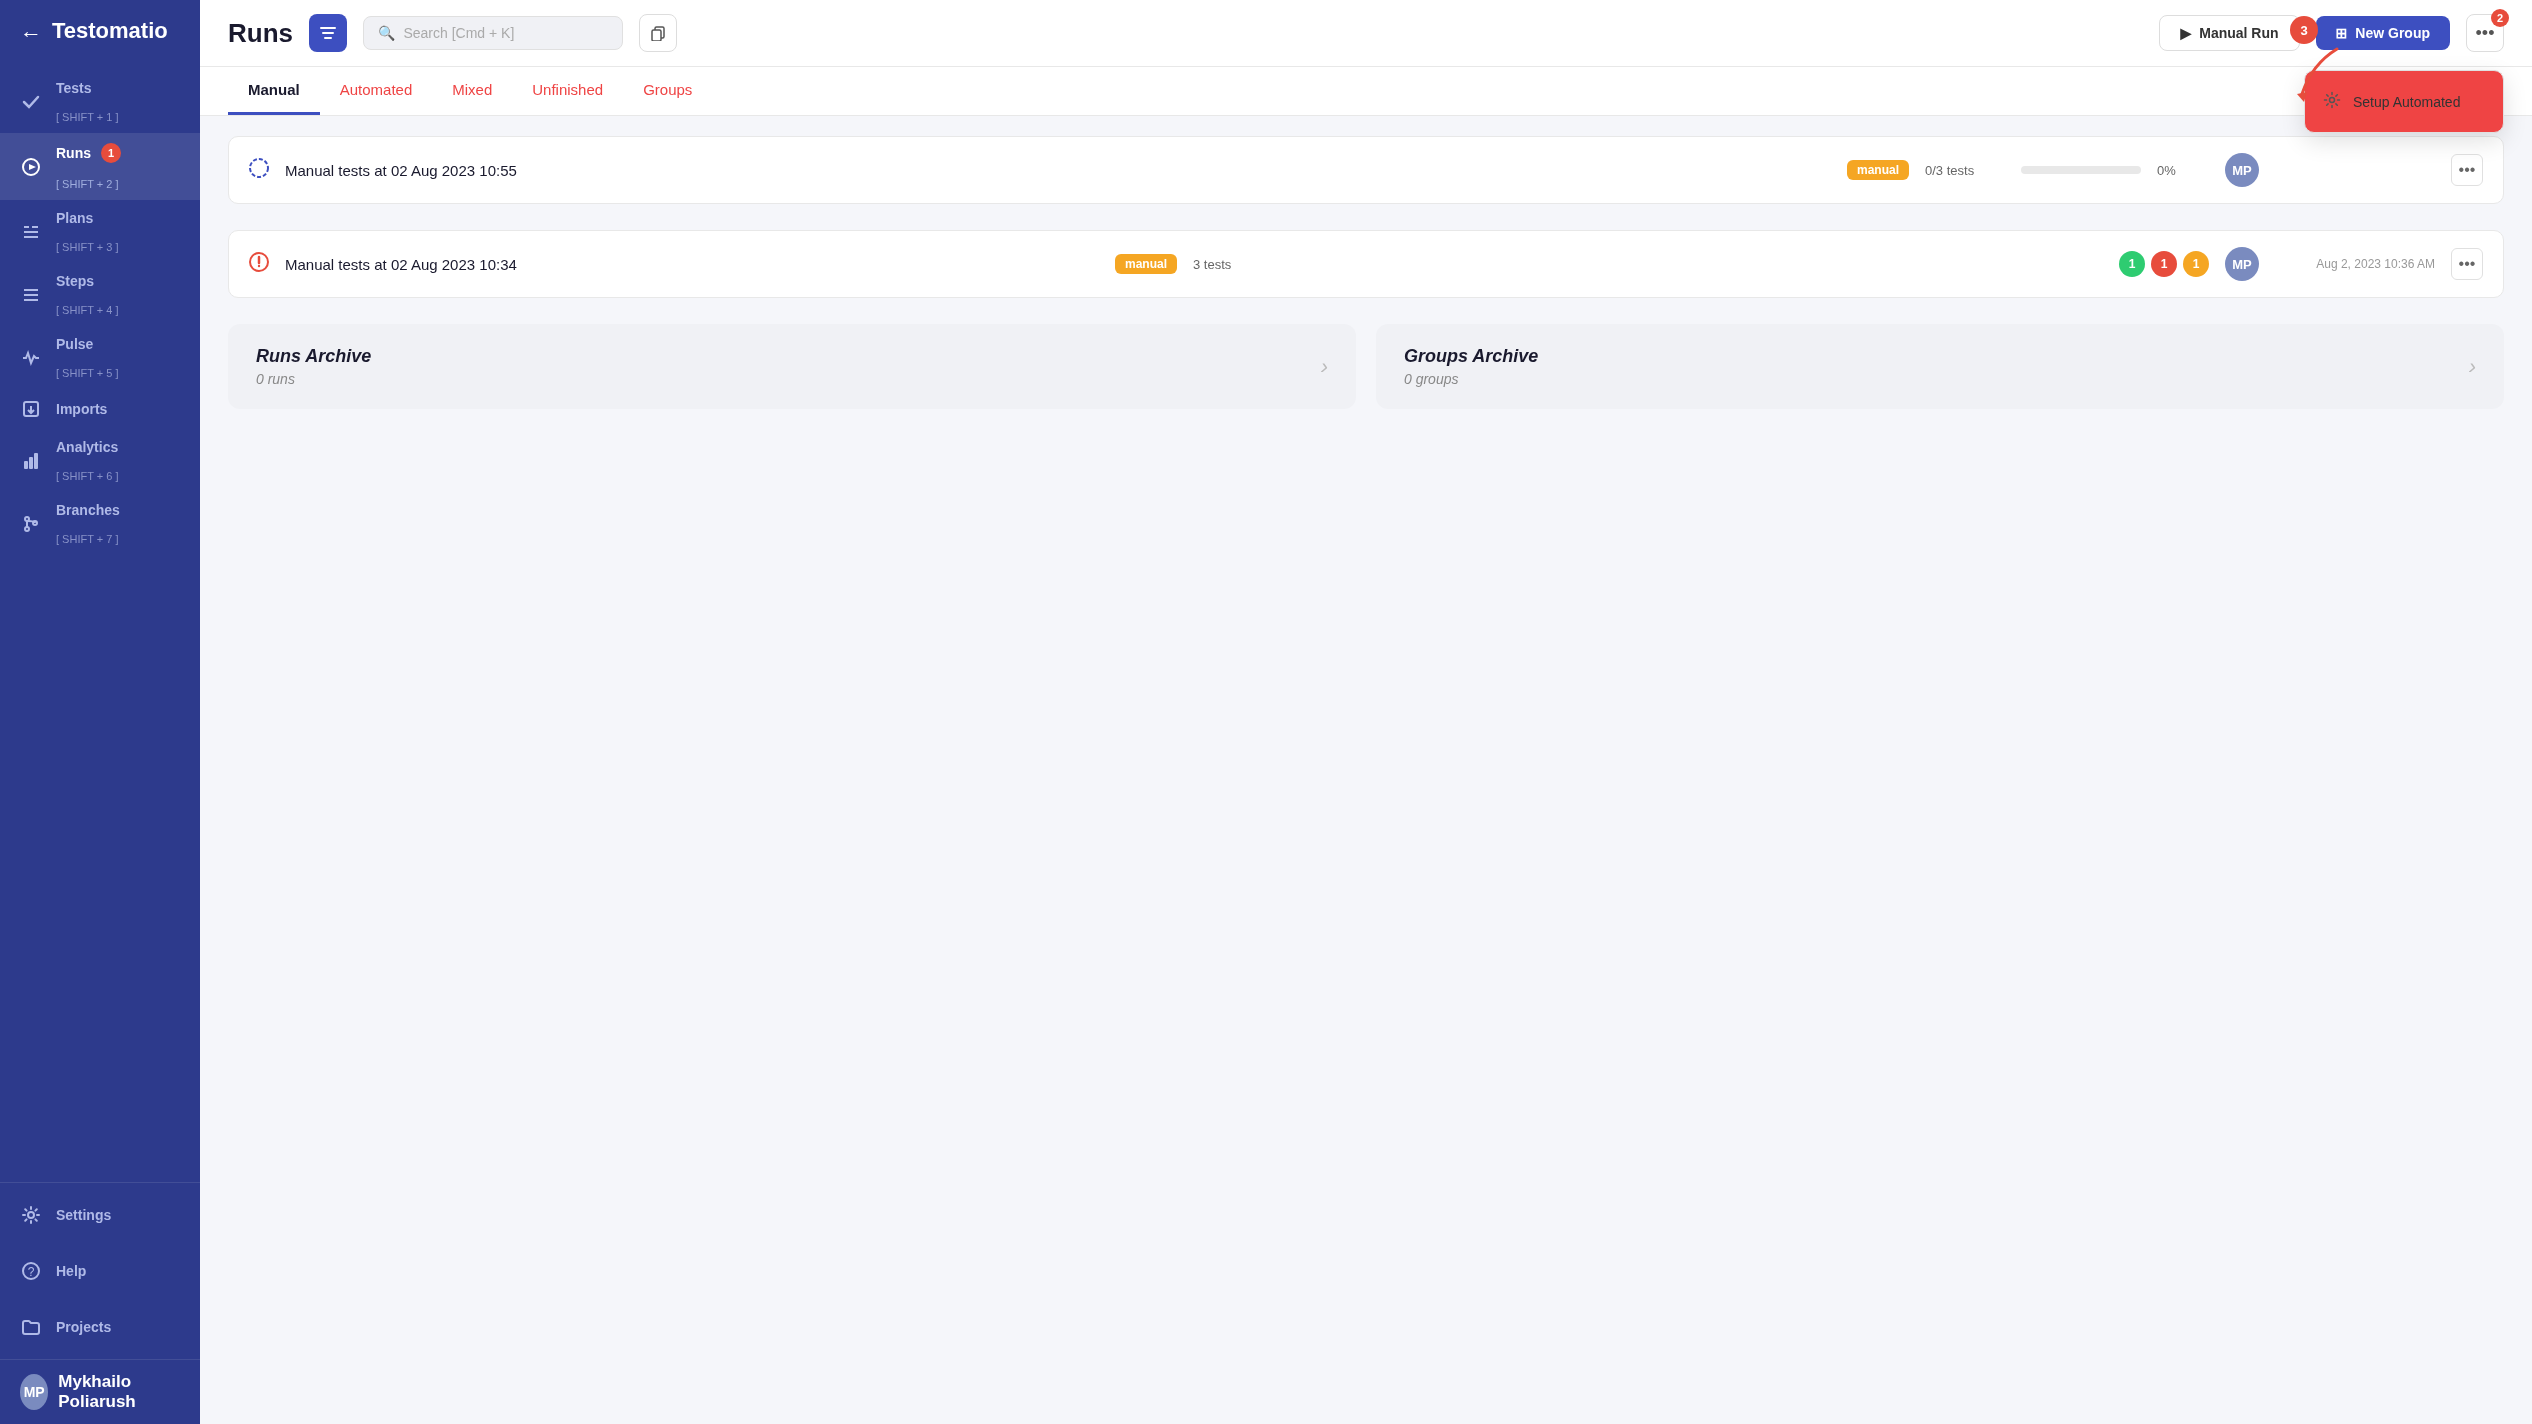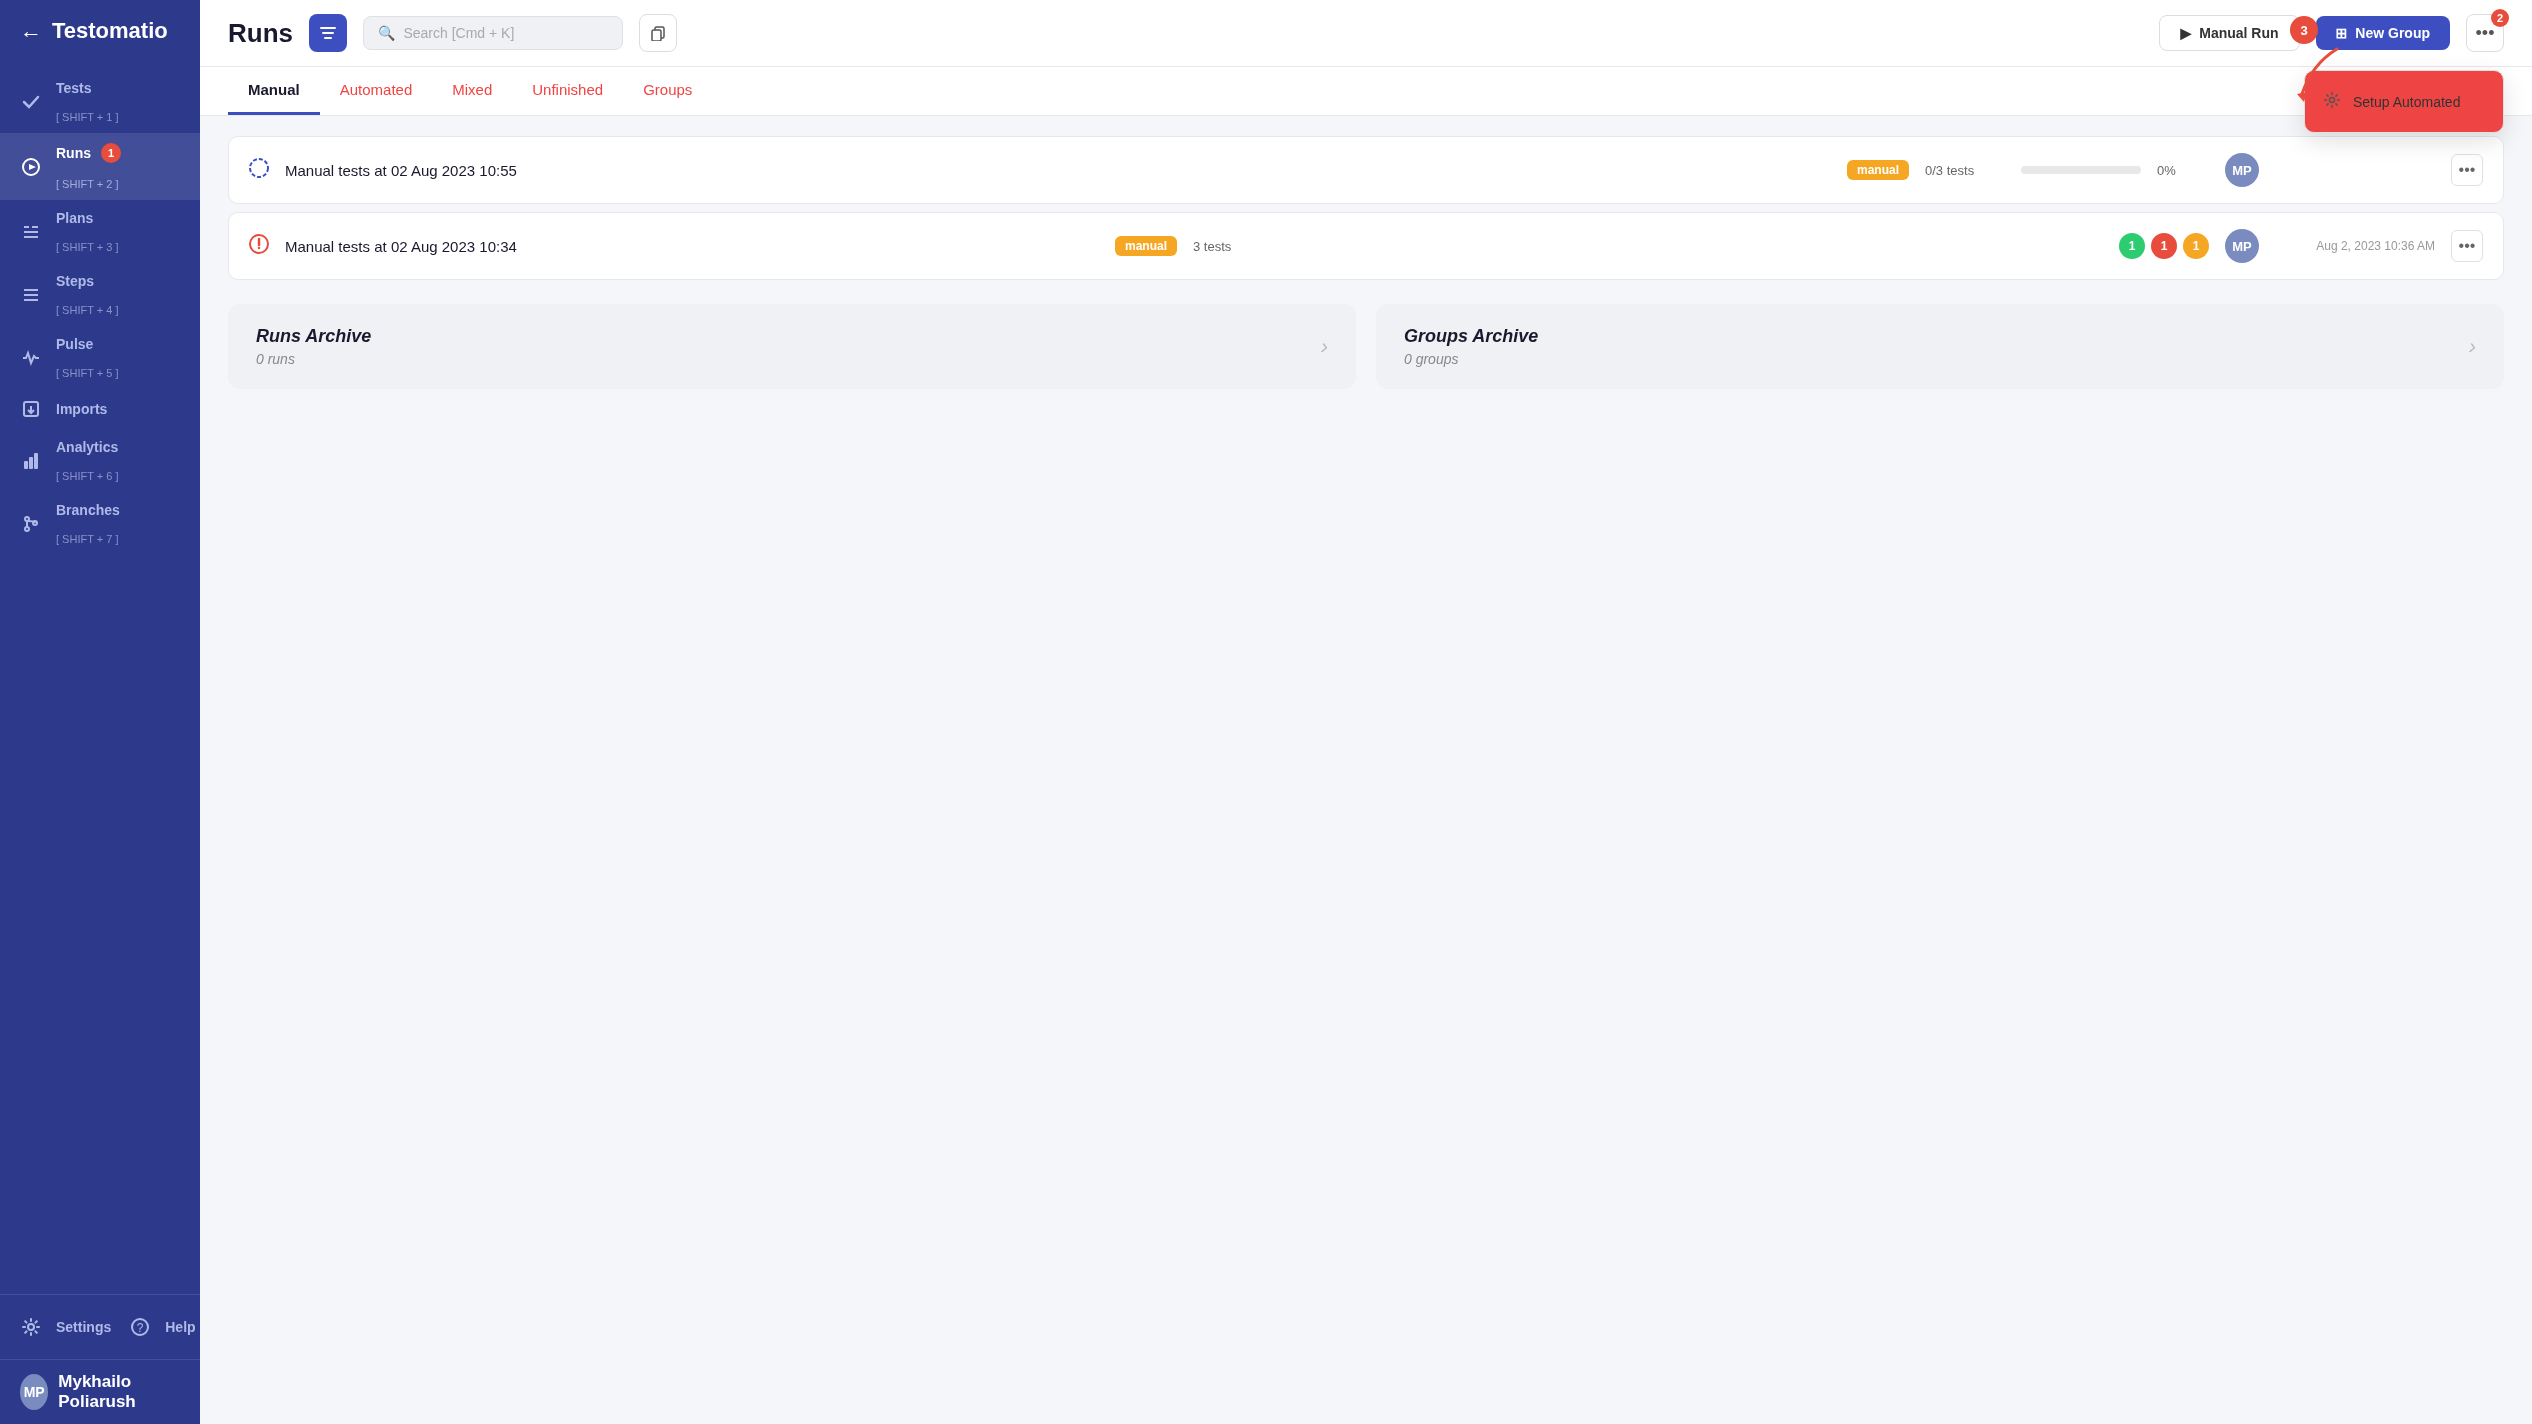--- a/index.html
+++ b/index.html
@@ -65,22 +65,22 @@
       font-weight: 700;
       display: flex;
       align-items: center;
       justify-content: center;
       margin-left: 4px;
     }
     .sidebar-footer {
       padding: 16px 20px;
       border-top: 1px solid rgba(255,255,255,0.1);
       display: flex;
-      flex-direction: row;
-      gap: 18px;
+      flex-direction: column;
+      gap: 24px;
     }
     .sidebar-footer-item {
       display: flex;
       align-items: center;
       gap: 14px;
       cursor: pointer;
       color: #b0bae8;
       font-size: 14px;
       font-weight: 500;
       padding: 6px 0;
@@ -281,21 +281,21 @@
 
     
     .run-row {
       background: white;
       border: 1px solid #e8e8e8;
       border-radius: 10px;
       padding: 16px 20px;
       display: flex;
       align-items: center;
       gap: 16px;
-      margin-bottom: 8px;
+      margin-bottom: 26px;
     }
     .run-status-icon { font-size: 18px; color: #888; flex-shrink: 0; }
     .run-status-icon.running { color: #3d4fc0; }
     .run-status-icon.failed { color: #e74c3c; }
     .run-name { font-size: 15px; font-weight: 500; color: #1a1a2e; flex: 1; }
     .run-tag {
       background: #f5a623;
       color: white;
       border-radius: 6px;
       padding: 3px 10px;

